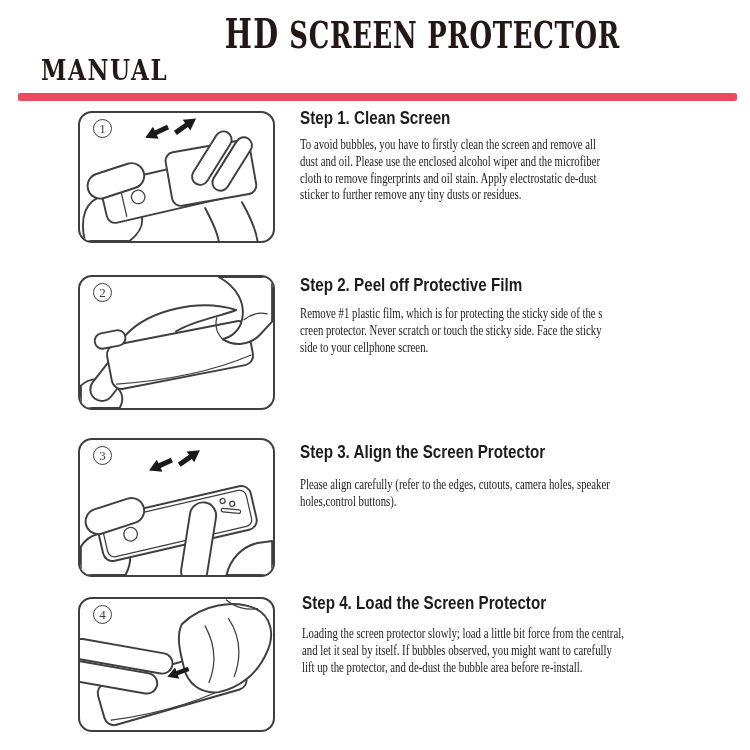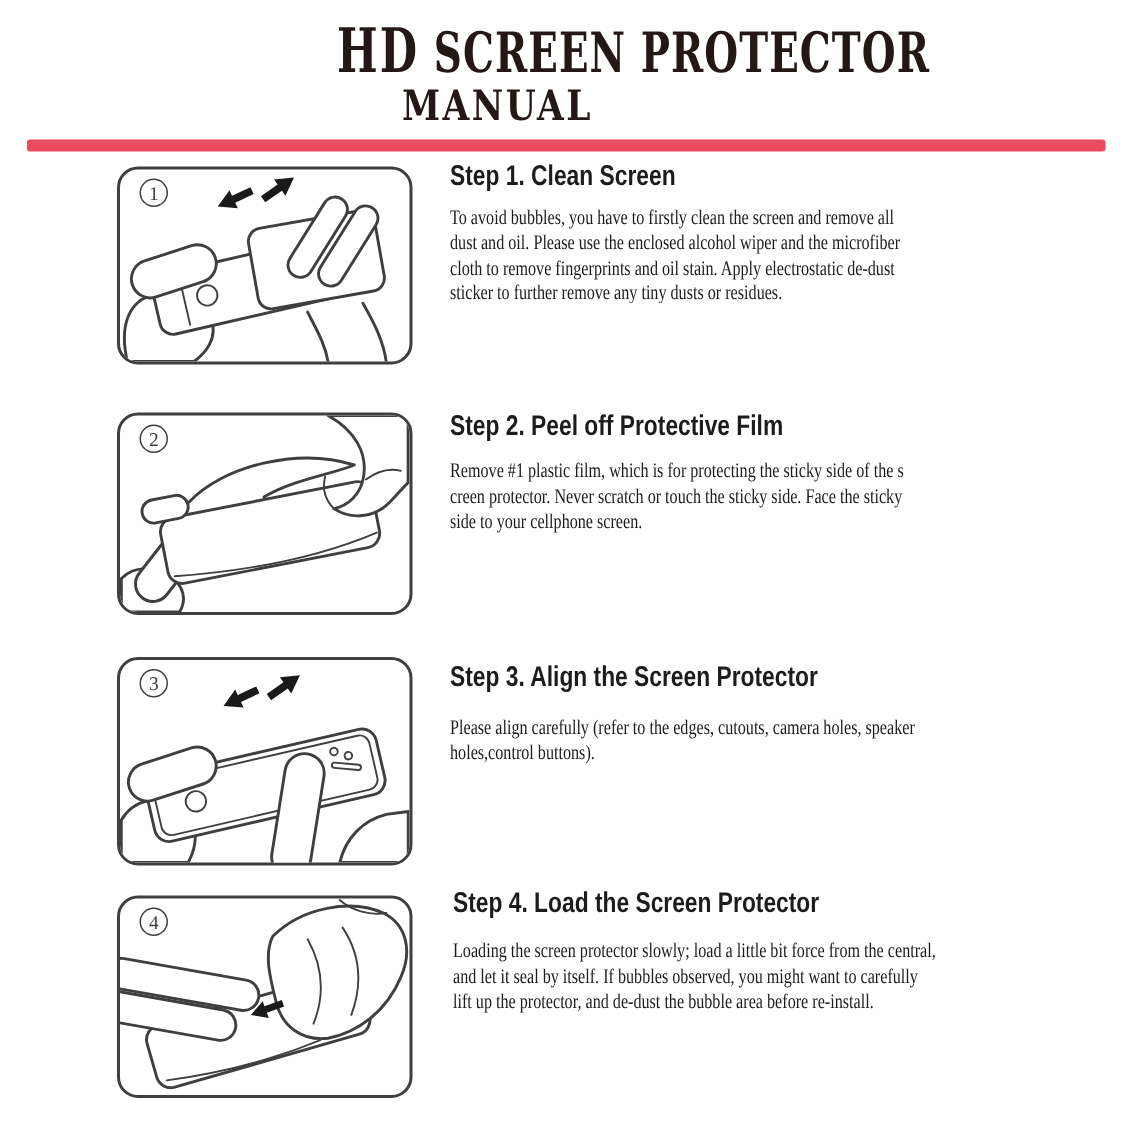--- a/index.html
+++ b/index.html
@@ -13,21 +13,21 @@
     font-family:"Liberation Sans",sans-serif;
   }
   
   .title-block{position:absolute;left:0;top:14px;width:750px;text-align:center;}
   .title-line1{
     font-family:"DejaVu Serif",serif;font-weight:bold;color:var(--title);
     font-size:37px;line-height:40px;letter-spacing:1px;white-space:nowrap;
     display:inline-block;transform:translateX(47px) scaleX(0.70);
   }
   .title-line1 .hd{font-size:41px;letter-spacing:2px;}
-  .title-line2-wrap{position:absolute;left:0;top:56px;width:610px;text-align:center;text-decoration:underline;}
+  .title-line2-wrap{position:absolute;left:0;top:56px;width:610px;text-align:left;text-decoration:underline;}
   .title-line2{
     font-family:"DejaVu Serif",serif;font-weight:bold;color:var(--title);
     font-size:28px;line-height:30px;letter-spacing:2px;white-space:nowrap;
     display:inline-block;transform:translateX(27px) scaleX(0.82);
   }
   .divider{
     position:absolute;left:18px;top:93px;width:719px;height:8px;
     background:var(--divider);border-radius:2px;
   }
   

